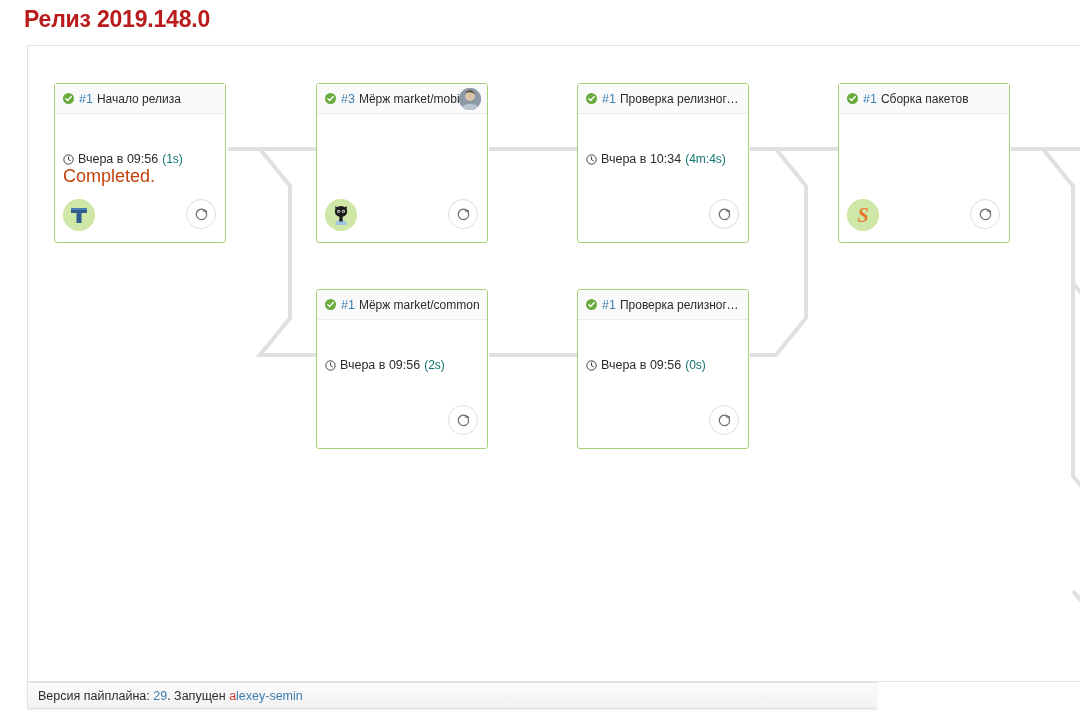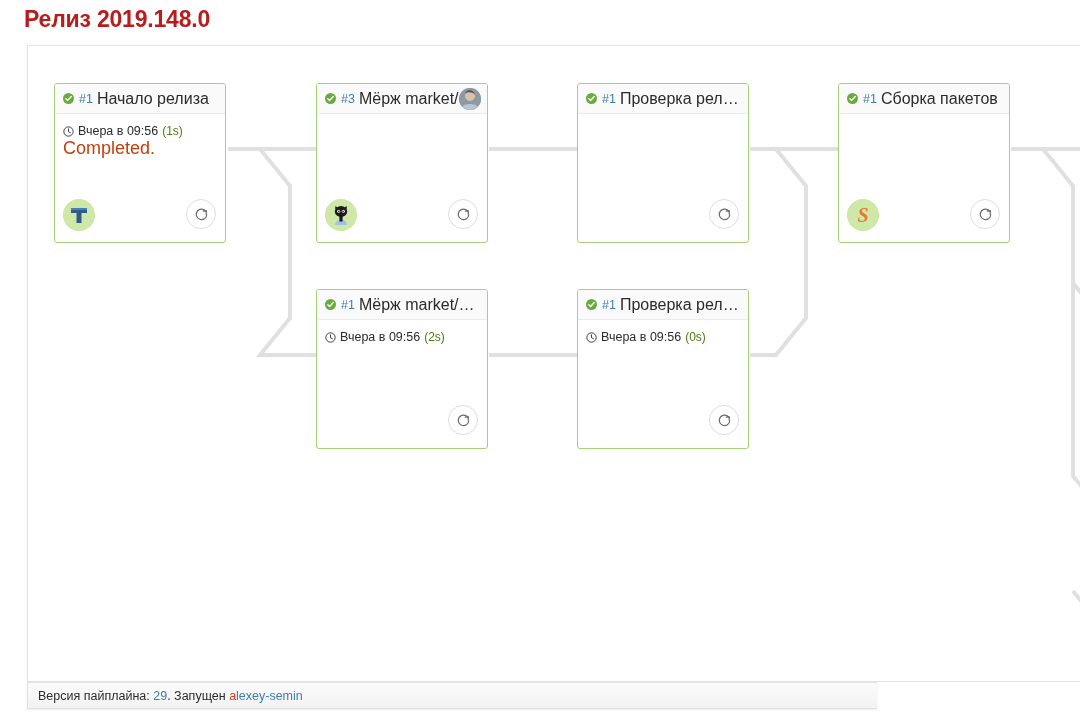--- a/index.html
+++ b/index.html
@@ -84,21 +84,21 @@
     margin-right: 5px;
     display: block;
   }
   .card-num {
     color: #3c7fb1;
     font-size: 12.5px;
     margin-right: 4px;
     white-space: nowrap;
   }
   .card-title {
-    font-size: 16px;
+    font-size: 12px;
     color: #2b2b2b;
     white-space: nowrap;
     overflow: hidden;
     text-overflow: ellipsis;
   }
   .header-avatar {
     position: absolute;
     right: 6px;
     top: 4px;
     width: 22px;
@@ -115,35 +115,36 @@
 
   .card-body {
     position: relative;
     padding: 10px 8px 0 8px;
   }
   .time-row {
     display: flex;
     align-items: center;
     white-space: nowrap;
     margin-bottom: 2px;
+    margin-top: 28px;
   }
   .clock-icon {
     flex: 0 0 auto;
     width: 11px;
     height: 11px;
     margin-right: 4px;
     display: block;
   }
   .time-text {
     font-size: 12.5px;
     color: #2b2b2b;
   }
   .duration {
     font-size: 12px;
-    color: #4d7c0f;
+    color: #0f766e;
     margin-left: 4px;
   }
   .body-text {
     font-size: 18px;
     color: #c2410c;
     line-height: 17px;
     white-space: nowrap;
   }
 
   .card-footer {
@@ -323,101 +324,112 @@
 
     <div class="card" style="left:549px; top:37px;">
       <div class="card-header">
         <svg class="status-icon" viewBox="0 0 16 16">
           <circle cx="8" cy="8" r="8" fill="#6aab3e"></circle>
           <path d="M4 8.2 L6.7 10.9 L12 5.2" stroke="#ffffff" stroke-width="2" fill="none" stroke-linecap="round" stroke-linejoin="round"></path>
         </svg>
         <span class="card-num">#1</span>
         <span class="card-title">Проверка релизного ПР</span>
       </div>
-      <div class="card-footer">
-        <div class="rerun-btn">
-          <svg viewBox="0 0 20 20" width="15" height="15">
-            <path d="M16 6.2 A7 7 0 1 0 17 10" fill="none" stroke="#6b6b6b" stroke-width="1.6" stroke-linecap="round"></path>
-            <path d="M12.4 5.6 L16.6 5.0 L16.2 9.3" fill="none" stroke="#6b6b6b" stroke-width="1.6" stroke-linecap="round" stroke-linejoin="round"></path>
-          </svg>
-        </div>
-      </div>
-    </div>
-
-    <div class="card" style="left:810px; top:37px;">
-      <div class="card-header">
-        <svg class="status-icon" viewBox="0 0 16 16">
-          <circle cx="8" cy="8" r="8" fill="#6aab3e"></circle>
-          <path d="M4 8.2 L6.7 10.9 L12 5.2" stroke="#ffffff" stroke-width="2" fill="none" stroke-linecap="round" stroke-linejoin="round"></path>
-        </svg>
-        <span class="card-num">#1</span>
-        <span class="card-title">Сборка пакетов</span>
-      </div>
-      <div class="card-footer">
-        <div class="runner-avatar">
-          <svg viewBox="0 0 32 32" width="32" height="32">
-            <circle cx="16" cy="16" r="16" fill="#cfe8a8"></circle>
-            <text x="16" y="23" text-anchor="middle" font-family="Liberation Serif, serif" font-size="20" font-style="italic" font-weight="bold" fill="#e8762c">S</text>
-          </svg>
-        </div>
-        <div class="rerun-btn">
-          <svg viewBox="0 0 20 20" width="15" height="15">
-            <path d="M16 6.2 A7 7 0 1 0 17 10" fill="none" stroke="#6b6b6b" stroke-width="1.6" stroke-linecap="round"></path>
-            <path d="M12.4 5.6 L16.6 5.0 L16.2 9.3" fill="none" stroke="#6b6b6b" stroke-width="1.6" stroke-linecap="round" stroke-linejoin="round"></path>
-          </svg>
-        </div>
-      </div>
-    </div>
-
-    <div class="card" style="left:288px; top:243px;">
-      <div class="card-header">
-        <svg class="status-icon" viewBox="0 0 16 16">
-          <circle cx="8" cy="8" r="8" fill="#6aab3e"></circle>
-          <path d="M4 8.2 L6.7 10.9 L12 5.2" stroke="#ffffff" stroke-width="2" fill="none" stroke-linecap="round" stroke-linejoin="round"></path>
-        </svg>
-        <span class="card-num">#1</span>
-        <span class="card-title">Мёрж market/common</span>
-      </div>
       <div class="card-body">
         <div class="time-row">
           <svg class="clock-icon" viewBox="0 0 16 16">
             <circle cx="8" cy="8" r="6.8" fill="none" stroke="#3a3a3a" stroke-width="1.4"></circle>
             <path d="M8 4.2 V8.3 L10.8 9.8" stroke="#3a3a3a" stroke-width="1.4" fill="none" stroke-linecap="round"></path>
           </svg>
-          <span class="time-text">Вчера в 09:56</span>
-          <span class="duration">(2s)</span>
+          <span class="time-text">Вчера в 10:34</span>
+          <span class="duration">(4m:4s)</span>
         </div>
         <div class="body-text"></div>
       </div>
       <div class="card-footer">
         <div class="rerun-btn">
           <svg viewBox="0 0 20 20" width="15" height="15">
             <path d="M16 6.2 A7 7 0 1 0 17 10" fill="none" stroke="#6b6b6b" stroke-width="1.6" stroke-linecap="round"></path>
             <path d="M12.4 5.6 L16.6 5.0 L16.2 9.3" fill="none" stroke="#6b6b6b" stroke-width="1.6" stroke-linecap="round" stroke-linejoin="round"></path>
           </svg>
         </div>
       </div>
     </div>
 
-    <div class="card" style="left:549px; top:243px;">
+    <div class="card" style="left:810px; top:37px;">
       <div class="card-header">
         <svg class="status-icon" viewBox="0 0 16 16">
           <circle cx="8" cy="8" r="8" fill="#6aab3e"></circle>
           <path d="M4 8.2 L6.7 10.9 L12 5.2" stroke="#ffffff" stroke-width="2" fill="none" stroke-linecap="round" stroke-linejoin="round"></path>
         </svg>
         <span class="card-num">#1</span>
-        <span class="card-title">Проверка релизного ПР</span>
+        <span class="card-title">Сборка пакетов</span>
+      </div>
+      <div class="card-footer">
+        <div class="runner-avatar">
+          <svg viewBox="0 0 32 32" width="32" height="32">
+            <circle cx="16" cy="16" r="16" fill="#cfe8a8"></circle>
+            <text x="16" y="23" text-anchor="middle" font-family="Liberation Serif, serif" font-size="20" font-style="italic" font-weight="bold" fill="#e8762c">S</text>
+          </svg>
+        </div>
+        <div class="rerun-btn">
+          <svg viewBox="0 0 20 20" width="15" height="15">
+            <path d="M16 6.2 A7 7 0 1 0 17 10" fill="none" stroke="#6b6b6b" stroke-width="1.6" stroke-linecap="round"></path>
+            <path d="M12.4 5.6 L16.6 5.0 L16.2 9.3" fill="none" stroke="#6b6b6b" stroke-width="1.6" stroke-linecap="round" stroke-linejoin="round"></path>
+          </svg>
+        </div>
+      </div>
+    </div>
+
+    <div class="card" style="left:288px; top:243px;">
+      <div class="card-header">
+        <svg class="status-icon" viewBox="0 0 16 16">
+          <circle cx="8" cy="8" r="8" fill="#6aab3e"></circle>
+          <path d="M4 8.2 L6.7 10.9 L12 5.2" stroke="#ffffff" stroke-width="2" fill="none" stroke-linecap="round" stroke-linejoin="round"></path>
+        </svg>
+        <span class="card-num">#1</span>
+        <span class="card-title">Мёрж market/common</span>
       </div>
       <div class="card-body">
         <div class="time-row">
           <svg class="clock-icon" viewBox="0 0 16 16">
             <circle cx="8" cy="8" r="6.8" fill="none" stroke="#3a3a3a" stroke-width="1.4"></circle>
             <path d="M8 4.2 V8.3 L10.8 9.8" stroke="#3a3a3a" stroke-width="1.4" fill="none" stroke-linecap="round"></path>
           </svg>
           <span class="time-text">Вчера в 09:56</span>
+          <span class="duration">(2s)</span>
+        </div>
+        <div class="body-text"></div>
+      </div>
+      <div class="card-footer">
+        <div class="rerun-btn">
+          <svg viewBox="0 0 20 20" width="15" height="15">
+            <path d="M16 6.2 A7 7 0 1 0 17 10" fill="none" stroke="#6b6b6b" stroke-width="1.6" stroke-linecap="round"></path>
+            <path d="M12.4 5.6 L16.6 5.0 L16.2 9.3" fill="none" stroke="#6b6b6b" stroke-width="1.6" stroke-linecap="round" stroke-linejoin="round"></path>
+          </svg>
+        </div>
+      </div>
+    </div>
+
+    <div class="card" style="left:549px; top:243px;">
+      <div class="card-header">
+        <svg class="status-icon" viewBox="0 0 16 16">
+          <circle cx="8" cy="8" r="8" fill="#6aab3e"></circle>
+          <path d="M4 8.2 L6.7 10.9 L12 5.2" stroke="#ffffff" stroke-width="2" fill="none" stroke-linecap="round" stroke-linejoin="round"></path>
+        </svg>
+        <span class="card-num">#1</span>
+        <span class="card-title">Проверка релизного ПР</span>
+      </div>
+      <div class="card-body">
+        <div class="time-row">
+          <svg class="clock-icon" viewBox="0 0 16 16">
+            <circle cx="8" cy="8" r="6.8" fill="none" stroke="#3a3a3a" stroke-width="1.4"></circle>
+            <path d="M8 4.2 V8.3 L10.8 9.8" stroke="#3a3a3a" stroke-width="1.4" fill="none" stroke-linecap="round"></path>
+          </svg>
+          <span class="time-text">Вчера в 09:56</span>
           <span class="duration">(0s)</span>
         </div>
         <div class="body-text"></div>
       </div>
       <div class="card-footer">
         <div class="rerun-btn">
           <svg viewBox="0 0 20 20" width="15" height="15">
             <path d="M16 6.2 A7 7 0 1 0 17 10" fill="none" stroke="#6b6b6b" stroke-width="1.6" stroke-linecap="round"></path>
             <path d="M12.4 5.6 L16.6 5.0 L16.2 9.3" fill="none" stroke="#6b6b6b" stroke-width="1.6" stroke-linecap="round" stroke-linejoin="round"></path>
           </svg>

